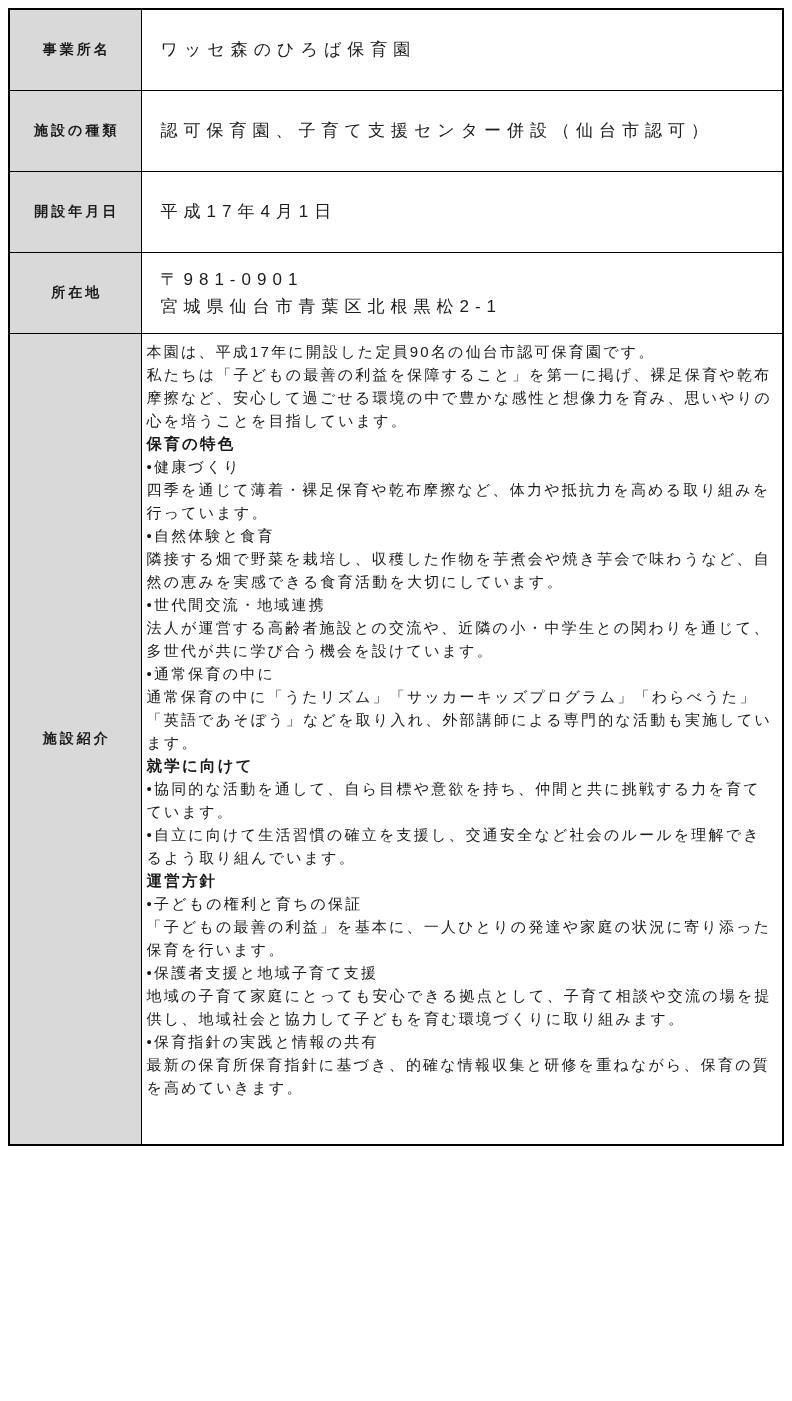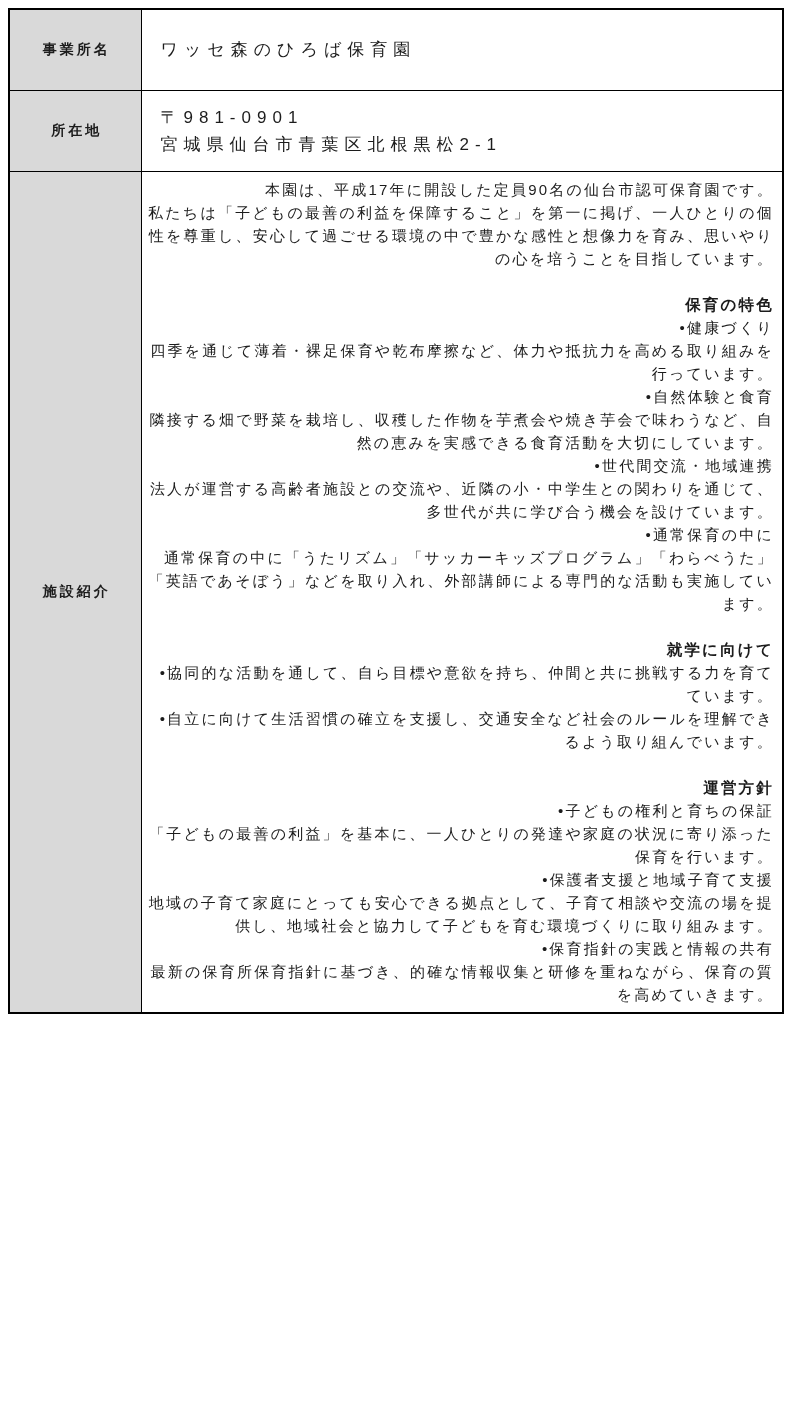--- a/index.html
+++ b/index.html
@@ -46,62 +46,73 @@
   }
   .value-line { line-height: 27px; }
   tr.intro-row { height: 812px; }
   .intro-cell {
     vertical-align: top;
     padding: 6px 8px 6px 5px;
     font-size: 15px;
     letter-spacing: 2.2px;
     line-height: 23px;
   }
-  .blk { min-height: 23px; text-align: right; }
+  .blk { min-height: 23px; }
   .blk-heading {
     font-weight: bold;
     font-size: 15.5px;
-    margin-top: 23px;
   }
 </style>
 </head>
 <body style="background: rgb(255, 255, 255); color: rgb(28, 28, 28);">
 
 <div class="page">
   <table class="info-table">
     <colgroup>
       <col class="c-label">
       <col class="c-value">
     </colgroup>
     <tbody>
   <tr class="info-row">
     <th class="label-cell">事業所名</th>
     <td class="value-cell">
             <div class="value-line">ワッセ森のひろば保育園</div>
           </td>
   </tr>
 
+  <tr class="info-row">
+    <th class="label-cell">施設の種類</th>
+    <td class="value-cell">
+            <div class="value-line">認可保育園、子育て支援センター併設（仙台市認可）</div>
+          </td>
+  </tr>
 
 
+  <tr class="info-row">
+    <th class="label-cell">開設年月日</th>
+    <td class="value-cell">
+            <div class="value-line">平成17年4月1日</div>
+          </td>
+  </tr>
 
   <tr class="info-row">
     <th class="label-cell">所在地</th>
     <td class="value-cell">
             <div class="value-line">〒981-0901</div>
             <div class="value-line">宮城県仙台市青葉区北根黒松2-1</div>
           </td>
   </tr>
 
 
 
   <tr class="intro-row">
     <th class="label-cell">施設紹介</th>
     <td class="intro-cell">
             <div class="blk blk-text">本園は、平成17年に開設した定員90名の仙台市認可保育園です。</div>
-            <div class="blk blk-text">私たちは「子どもの最善の利益を保障すること」を第一に掲げ、一人ひとりの個性を尊重し、安心して過ごせる環境の中で豊かな感性と想像力を育み、思いやりの心を培うことを目指しています。</div>
+            <div class="blk blk-text">私たちは「子どもの最善の利益を保障すること」を第一に掲げ、裸足保育や乾布摩擦など、安心して過ごせる環境の中で豊かな感性と想像力を育み、思いやりの心を培うことを目指しています。</div>
             <div class="blk blk-heading">保育の特色</div>
             <div class="blk blk-bullet">•健康づくり</div>
             <div class="blk blk-text">四季を通じて薄着・裸足保育や乾布摩擦など、体力や抵抗力を高める取り組みを行っています。</div>
             <div class="blk blk-bullet">•自然体験と食育</div>
             <div class="blk blk-text">隣接する畑で野菜を栽培し、収穫した作物を芋煮会や焼き芋会で味わうなど、自然の恵みを実感できる食育活動を大切にしています。</div>
             <div class="blk blk-bullet">•世代間交流・地域連携</div>
             <div class="blk blk-text">法人が運営する高齢者施設との交流や、近隣の小・中学生との関わりを通じて、多世代が共に学び合う機会を設けています。</div>
             <div class="blk blk-bullet">•通常保育の中に</div>
             <div class="blk blk-text">通常保育の中に「うたリズム」「サッカーキッズプログラム」「わらべうた」「英語であそぼう」などを取り入れ、外部講師による専門的な活動も実施しています。</div>
             <div class="blk blk-heading">就学に向けて</div>

